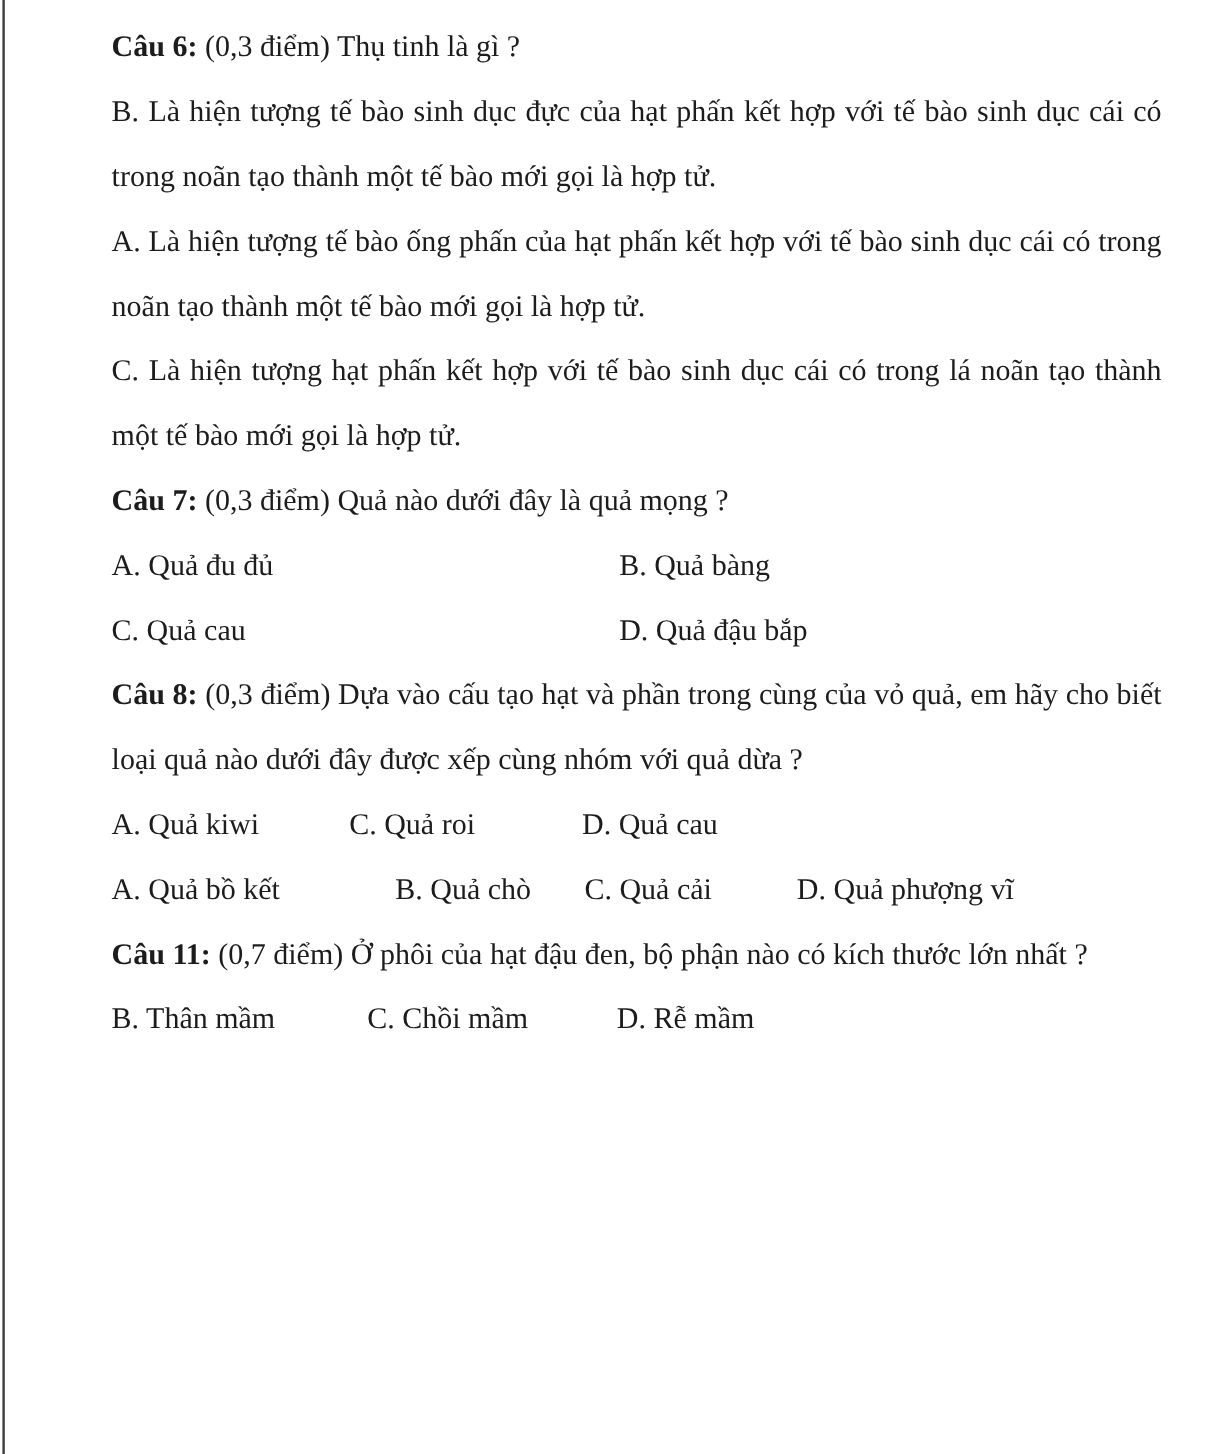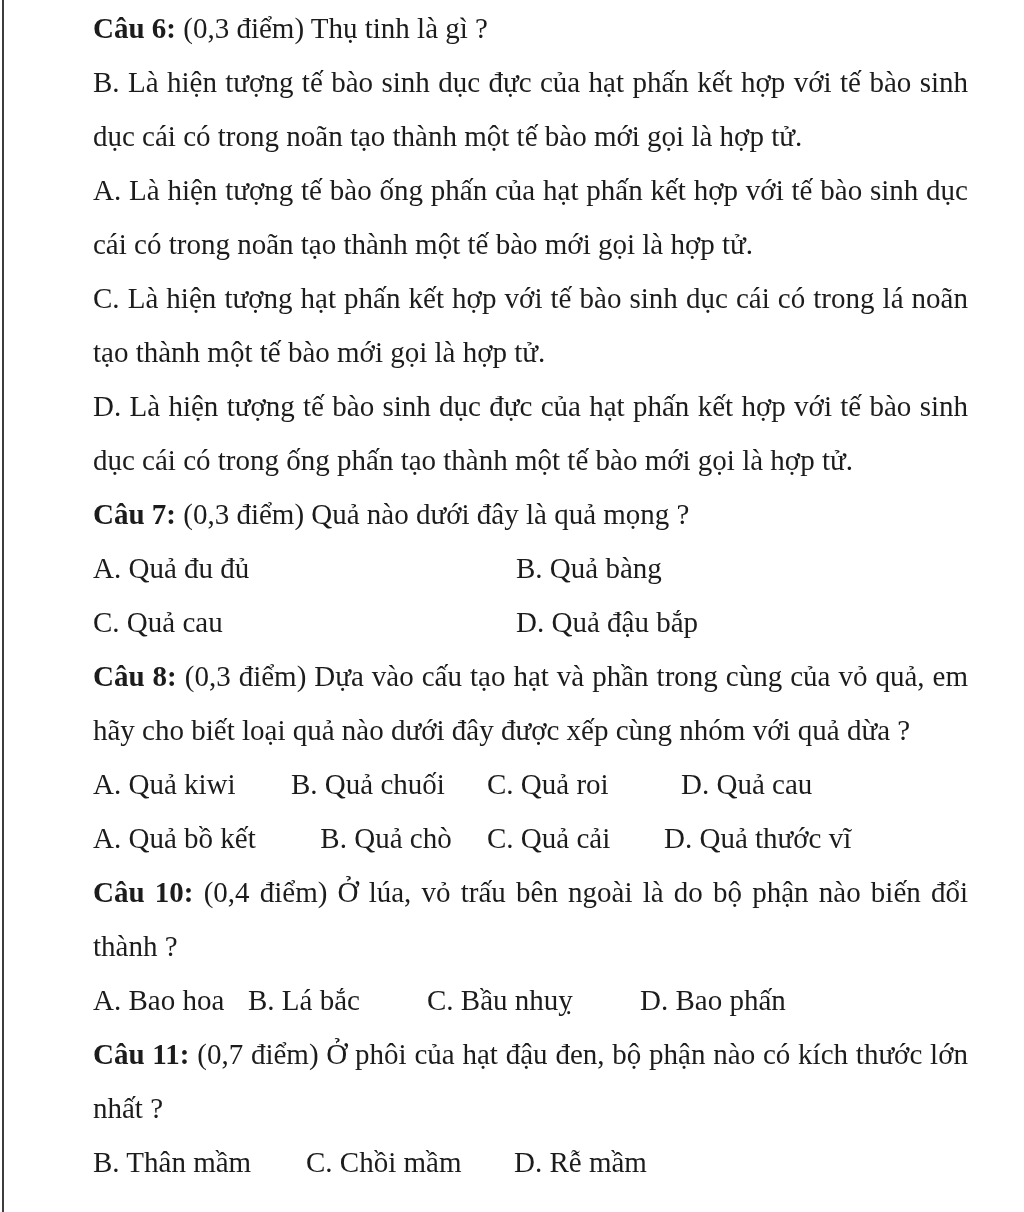--- a/index.html
+++ b/index.html
@@ -17,24 +17,24 @@
     overflow: hidden;
   }
   .border-line {
     position: absolute;
     left: 2px; top: 0;
     width: 2px; height: 100%;
     background: #3d3d3d;
   }
   .content {
     position: absolute;
-    left: 0; top: 0;
+    left: 0; top: 12px;
     width: 100%;
     padding: 1px 56px 0 93px;
-    font-size: 29px;
+    font-size: 25px;
     line-height: 54px;
   }
   .para { margin: 0; text-align: justify; }
   .label { font-weight: bold; }
   .opt-row { display: flex; }
   .opt { display: block; }
   .q7  .o1 { width: 423px; }
   .q8  .o1 { width: 198px; } .q8  .o2 { width: 196px; } .q8  .o3 { width: 194px; }
   .q9  .o1 { width: 192px; } .q9  .o2 { width: 202px; text-align: center; } .q9  .o3 { width: 177px; }
   .q10 .o1 { width: 155px; } .q10 .o2 { width: 179px; } .q10 .o3 { width: 213px; }
@@ -45,63 +45,52 @@
 
 <div class="page">
   <div class="border-line"></div>
   <div class="content">
 
     <section>
       <p class="para"><span class="label">Câu 6:</span> <span>(0,3 điểm) Thụ tinh là gì ?</span></p>
       <p class="para">B. Là hiện tượng tế bào sinh dục đực của hạt phấn kết hợp với tế bào sinh dục cái có trong noãn tạo thành một tế bào mới gọi là hợp tử.</p>
       <p class="para">A. Là hiện tượng tế bào ống phấn của hạt phấn kết hợp với tế bào sinh dục cái có trong noãn tạo thành một tế bào mới gọi là hợp tử.</p>
       <p class="para">C. Là hiện tượng hạt phấn kết hợp với tế bào sinh dục cái có trong lá noãn tạo thành một tế bào mới gọi là hợp tử.</p>
-      <p class="para">D. Là hiện tượng tế bào sinh dục đực của hạt phấn kết hợp với tế bào sinh dục cái có trong ống phấn tạo thành một tế bào mới gọi là hợp tử.</p>
     </section>
 
     <section>
       <p class="para"><span class="label">Câu 7:</span> <span>(0,3 điểm) Quả nào dưới đây là quả mọng ?</span></p>
       <div class="opt-row q7">
         <span class="opt o1">A. Quả đu đủ</span>
         <span class="opt">B. Quả bàng</span>
       </div>
       <div class="opt-row q7">
         <span class="opt o1">C. Quả cau</span>
         <span class="opt">D. Quả đậu bắp</span>
       </div>
     </section>
 
     <section>
       <p class="para"><span class="label">Câu 8:</span> <span>(0,3 điểm) Dựa vào cấu tạo hạt và phần trong cùng của vỏ quả, em hãy cho biết loại quả nào dưới đây được xếp cùng nhóm với quả dừa ?</span></p>
       <div class="opt-row q8">
         <span class="opt o1">A. Quả kiwi</span>
-        <span class="opt o2">B. Quả chuối</span>
         <span class="opt o3">C. Quả roi</span>
         <span class="opt">D. Quả cau</span>
       </div>
     </section>
 
     <section>
       <div class="opt-row q9">
         <span class="opt o1">A. Quả bồ kết</span>
         <span class="opt o2">B. Quả chò</span>
         <span class="opt o3">C. Quả cải</span>
-        <span class="opt">D. Quả thước vĩ</span>
+        <span class="opt">D. Quả phượng vĩ</span>
       </div>
     </section>
 
-    <section>
-      <p class="para"><span class="label">Câu 10:</span> <span>(0,4 điểm) Ở lúa, vỏ trấu bên ngoài là do bộ phận nào biến đổi thành ?</span></p>
-      <div class="opt-row q10">
-        <span class="opt o1">A. Bao hoa</span>
-        <span class="opt o2">B. Lá bắc</span>
-        <span class="opt o3">C. Bầu nhuỵ</span>
-        <span class="opt">D. Bao phấn</span>
-      </div>
-    </section>
 
     <section>
       <p class="para"><span class="label">Câu 11:</span> <span>(0,7 điểm) Ở phôi của hạt đậu đen, bộ phận nào có kích thước lớn nhất ?</span></p>
       <div class="opt-row q11">
         <span class="opt o2">B. Thân mầm</span>
         <span class="opt o3">C. Chồi mầm</span>
         <span class="opt">D. Rễ mầm</span>
       </div>
     </section>
 

